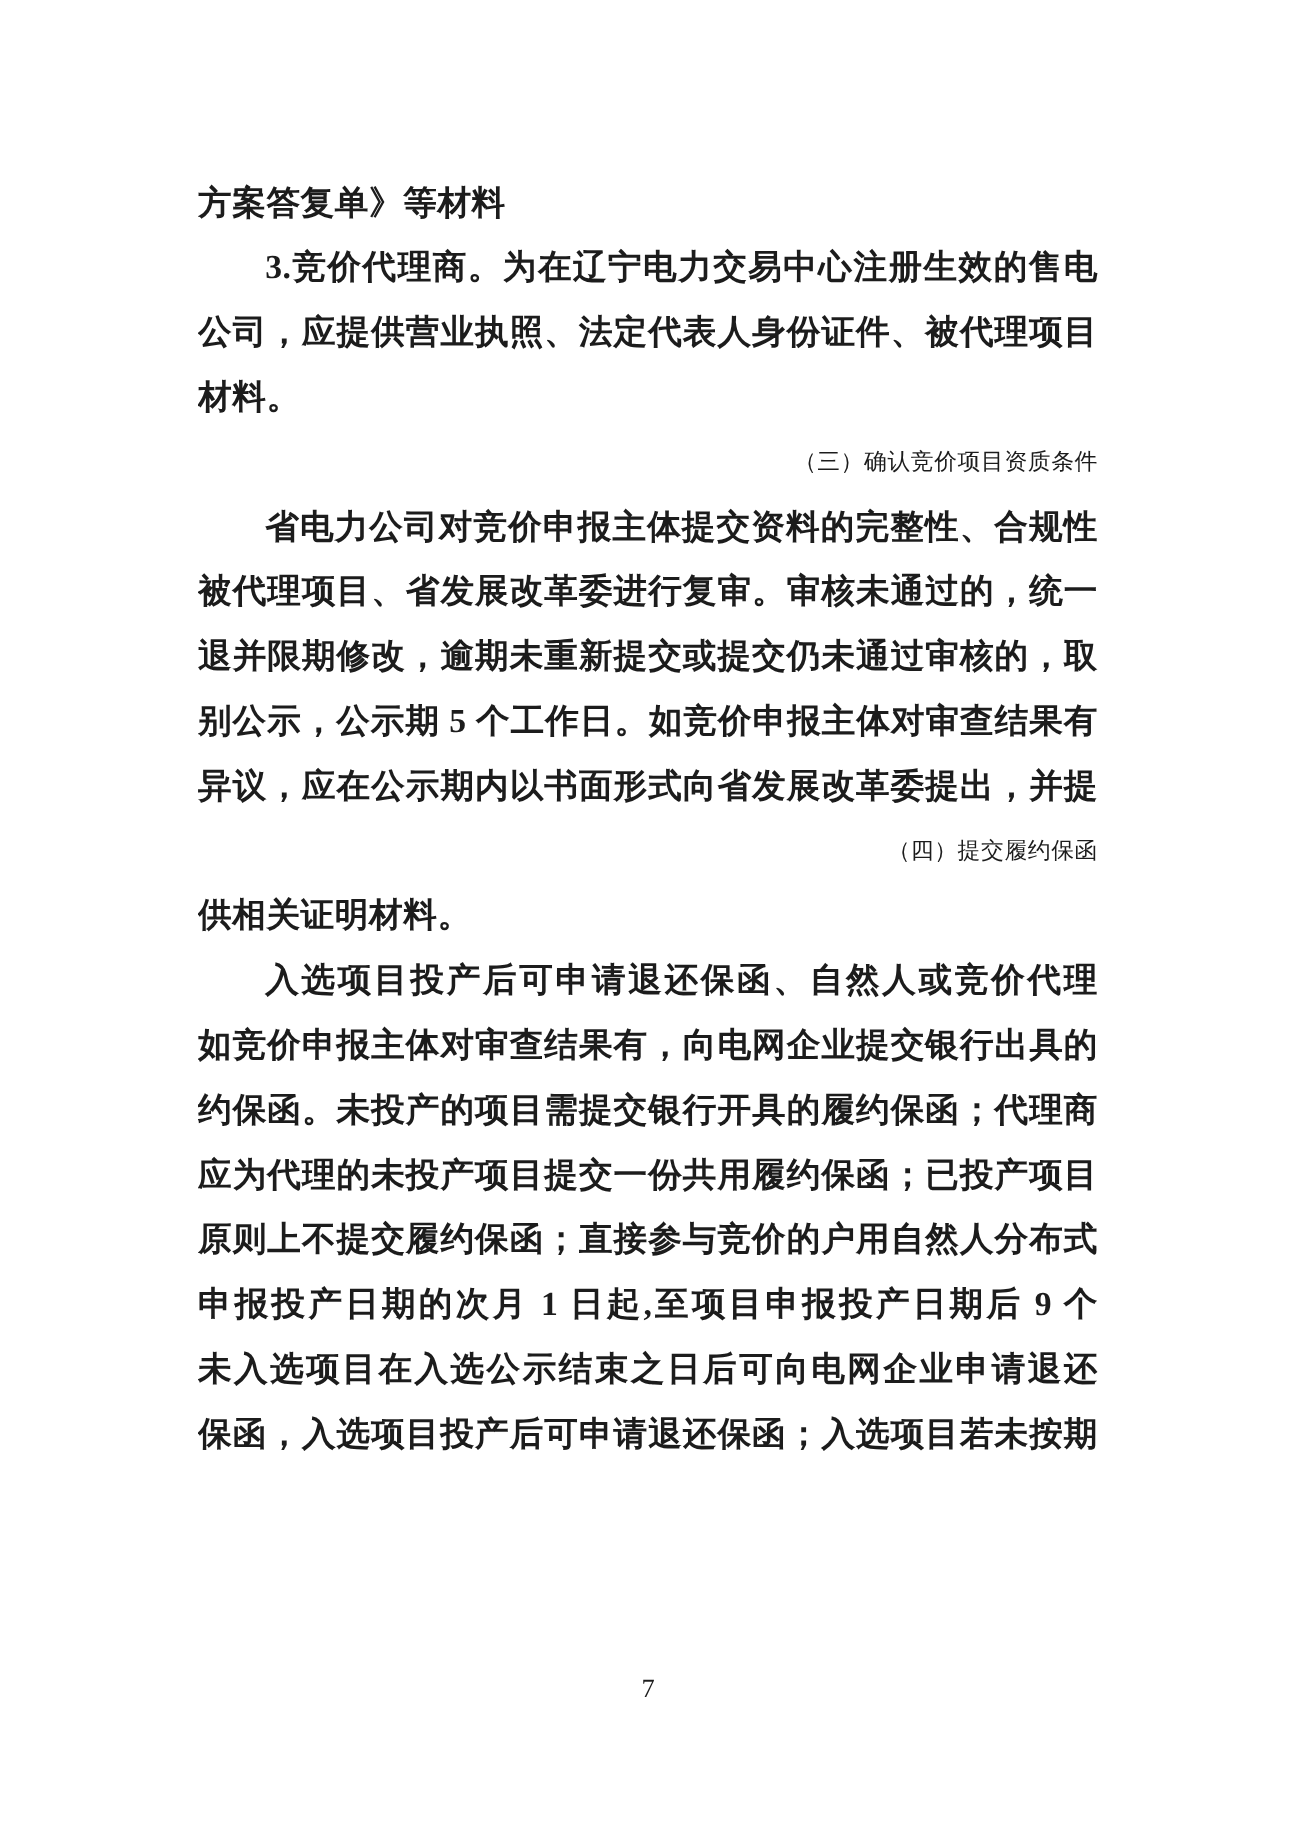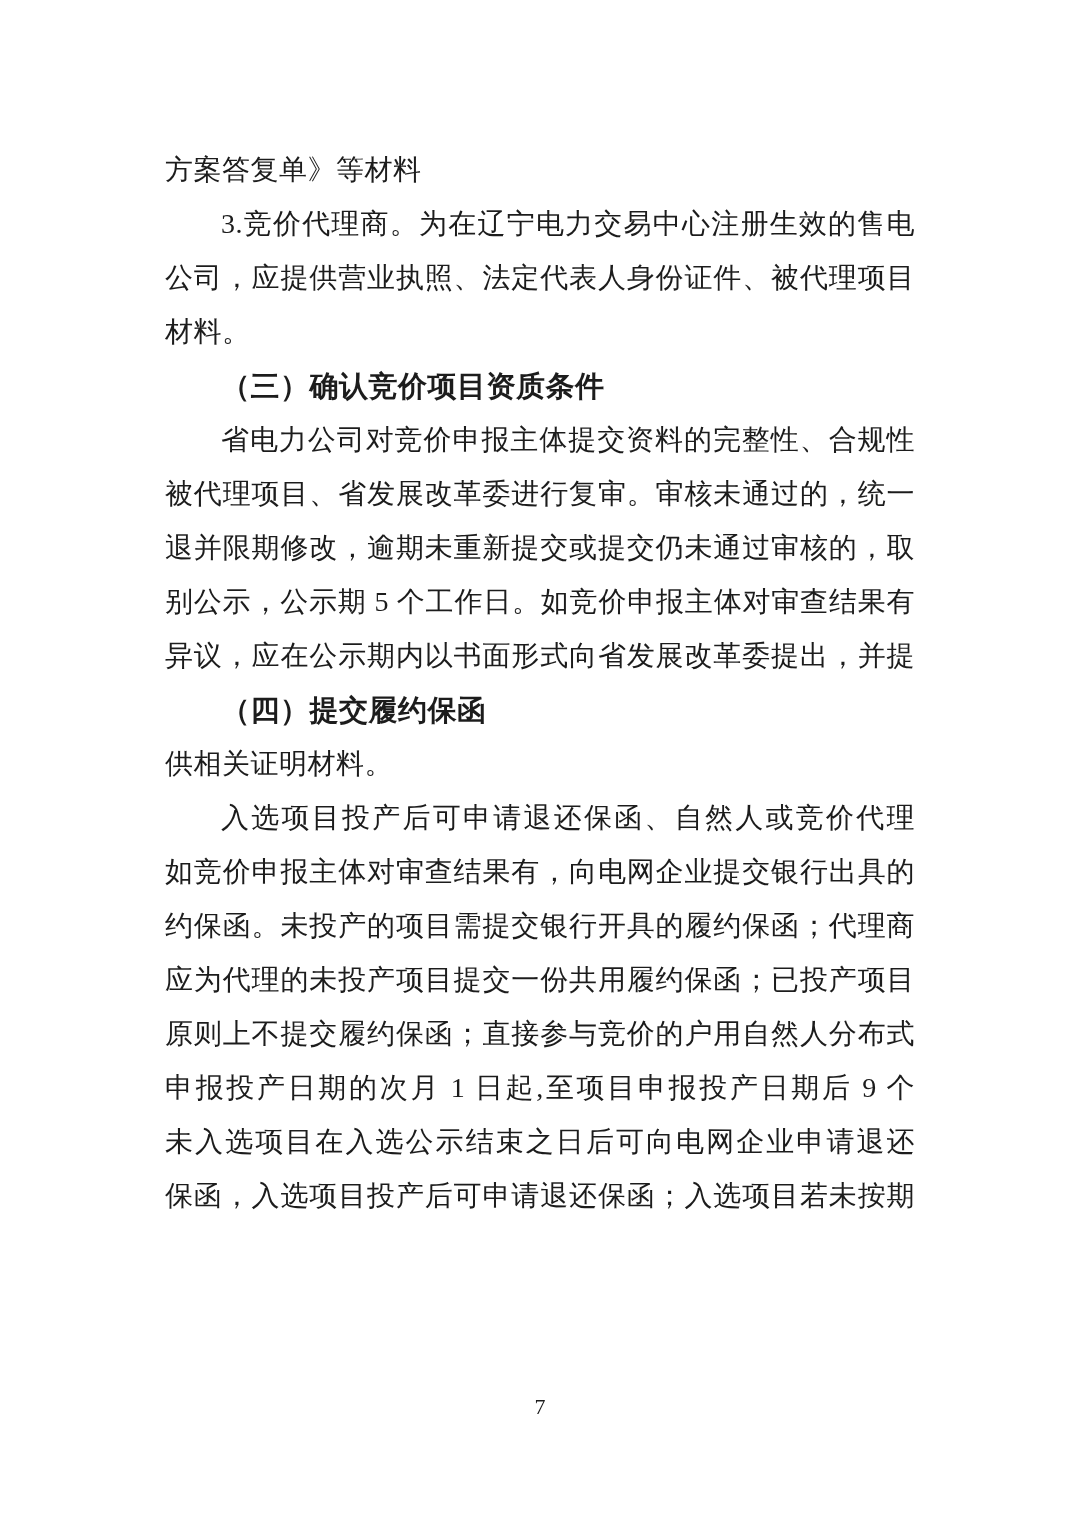--- a/index.html
+++ b/index.html
@@ -22,37 +22,38 @@
     top: 143px;
     width: 750px;
   }
   .line {
     height: 54px;
     line-height: 54px;
     font-size: 28px;
     overflow: hidden;
     letter-spacing: 0.5px;
     white-space: normal;
+    font-weight: bold;
   }
   .line.left {
     text-align: left;
   }
   .line.just {
     text-align: justify;
     text-align-last: justify;
     text-justify: inter-character;
   }
   .line.indent {
     padding-left: 56px;
   }
   .line.heading {
     padding-left: 56px;
-    font-weight: 700;
-    text-align: left;
-    font-size: 29px;
+    font-weight: 400;
+    text-align: right;
+    font-size: 19px;
   }
   .page-number {
     position: absolute;
     left: 0;
     top: 1392px;
     width: 100%;
     text-align: center;
     font-size: 22px;
     line-height: 30px;
     color: #1c1c1c;

